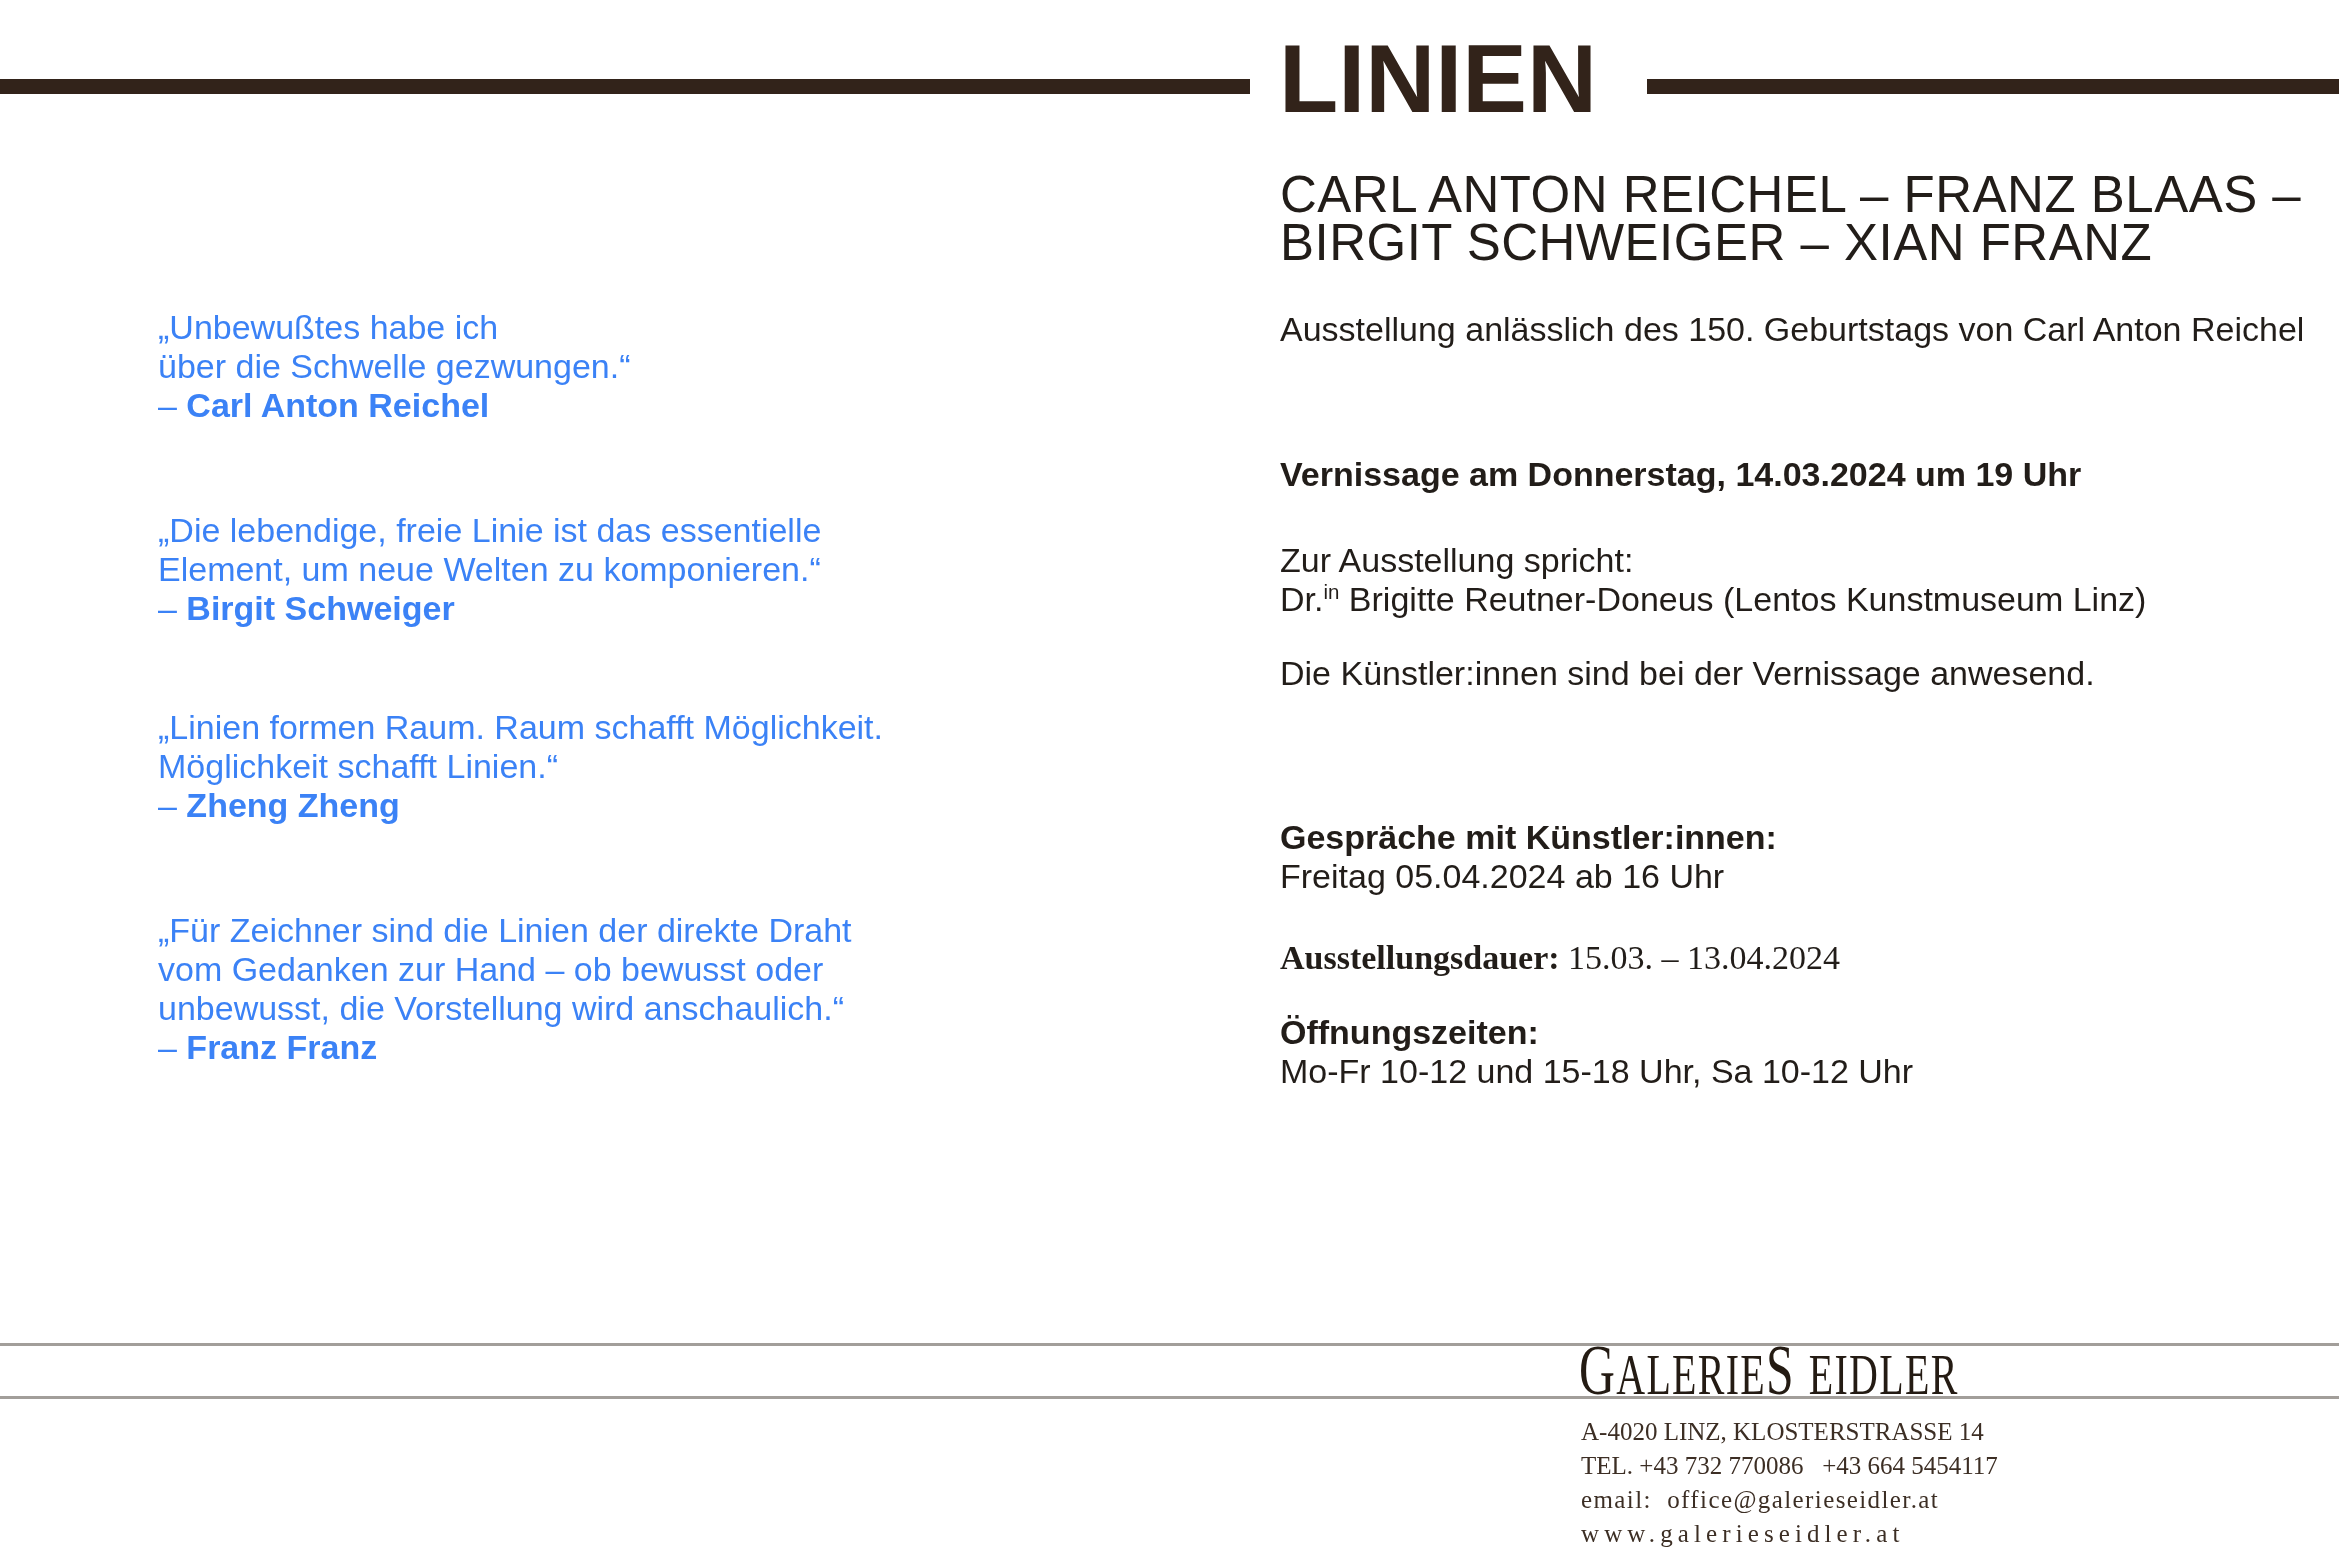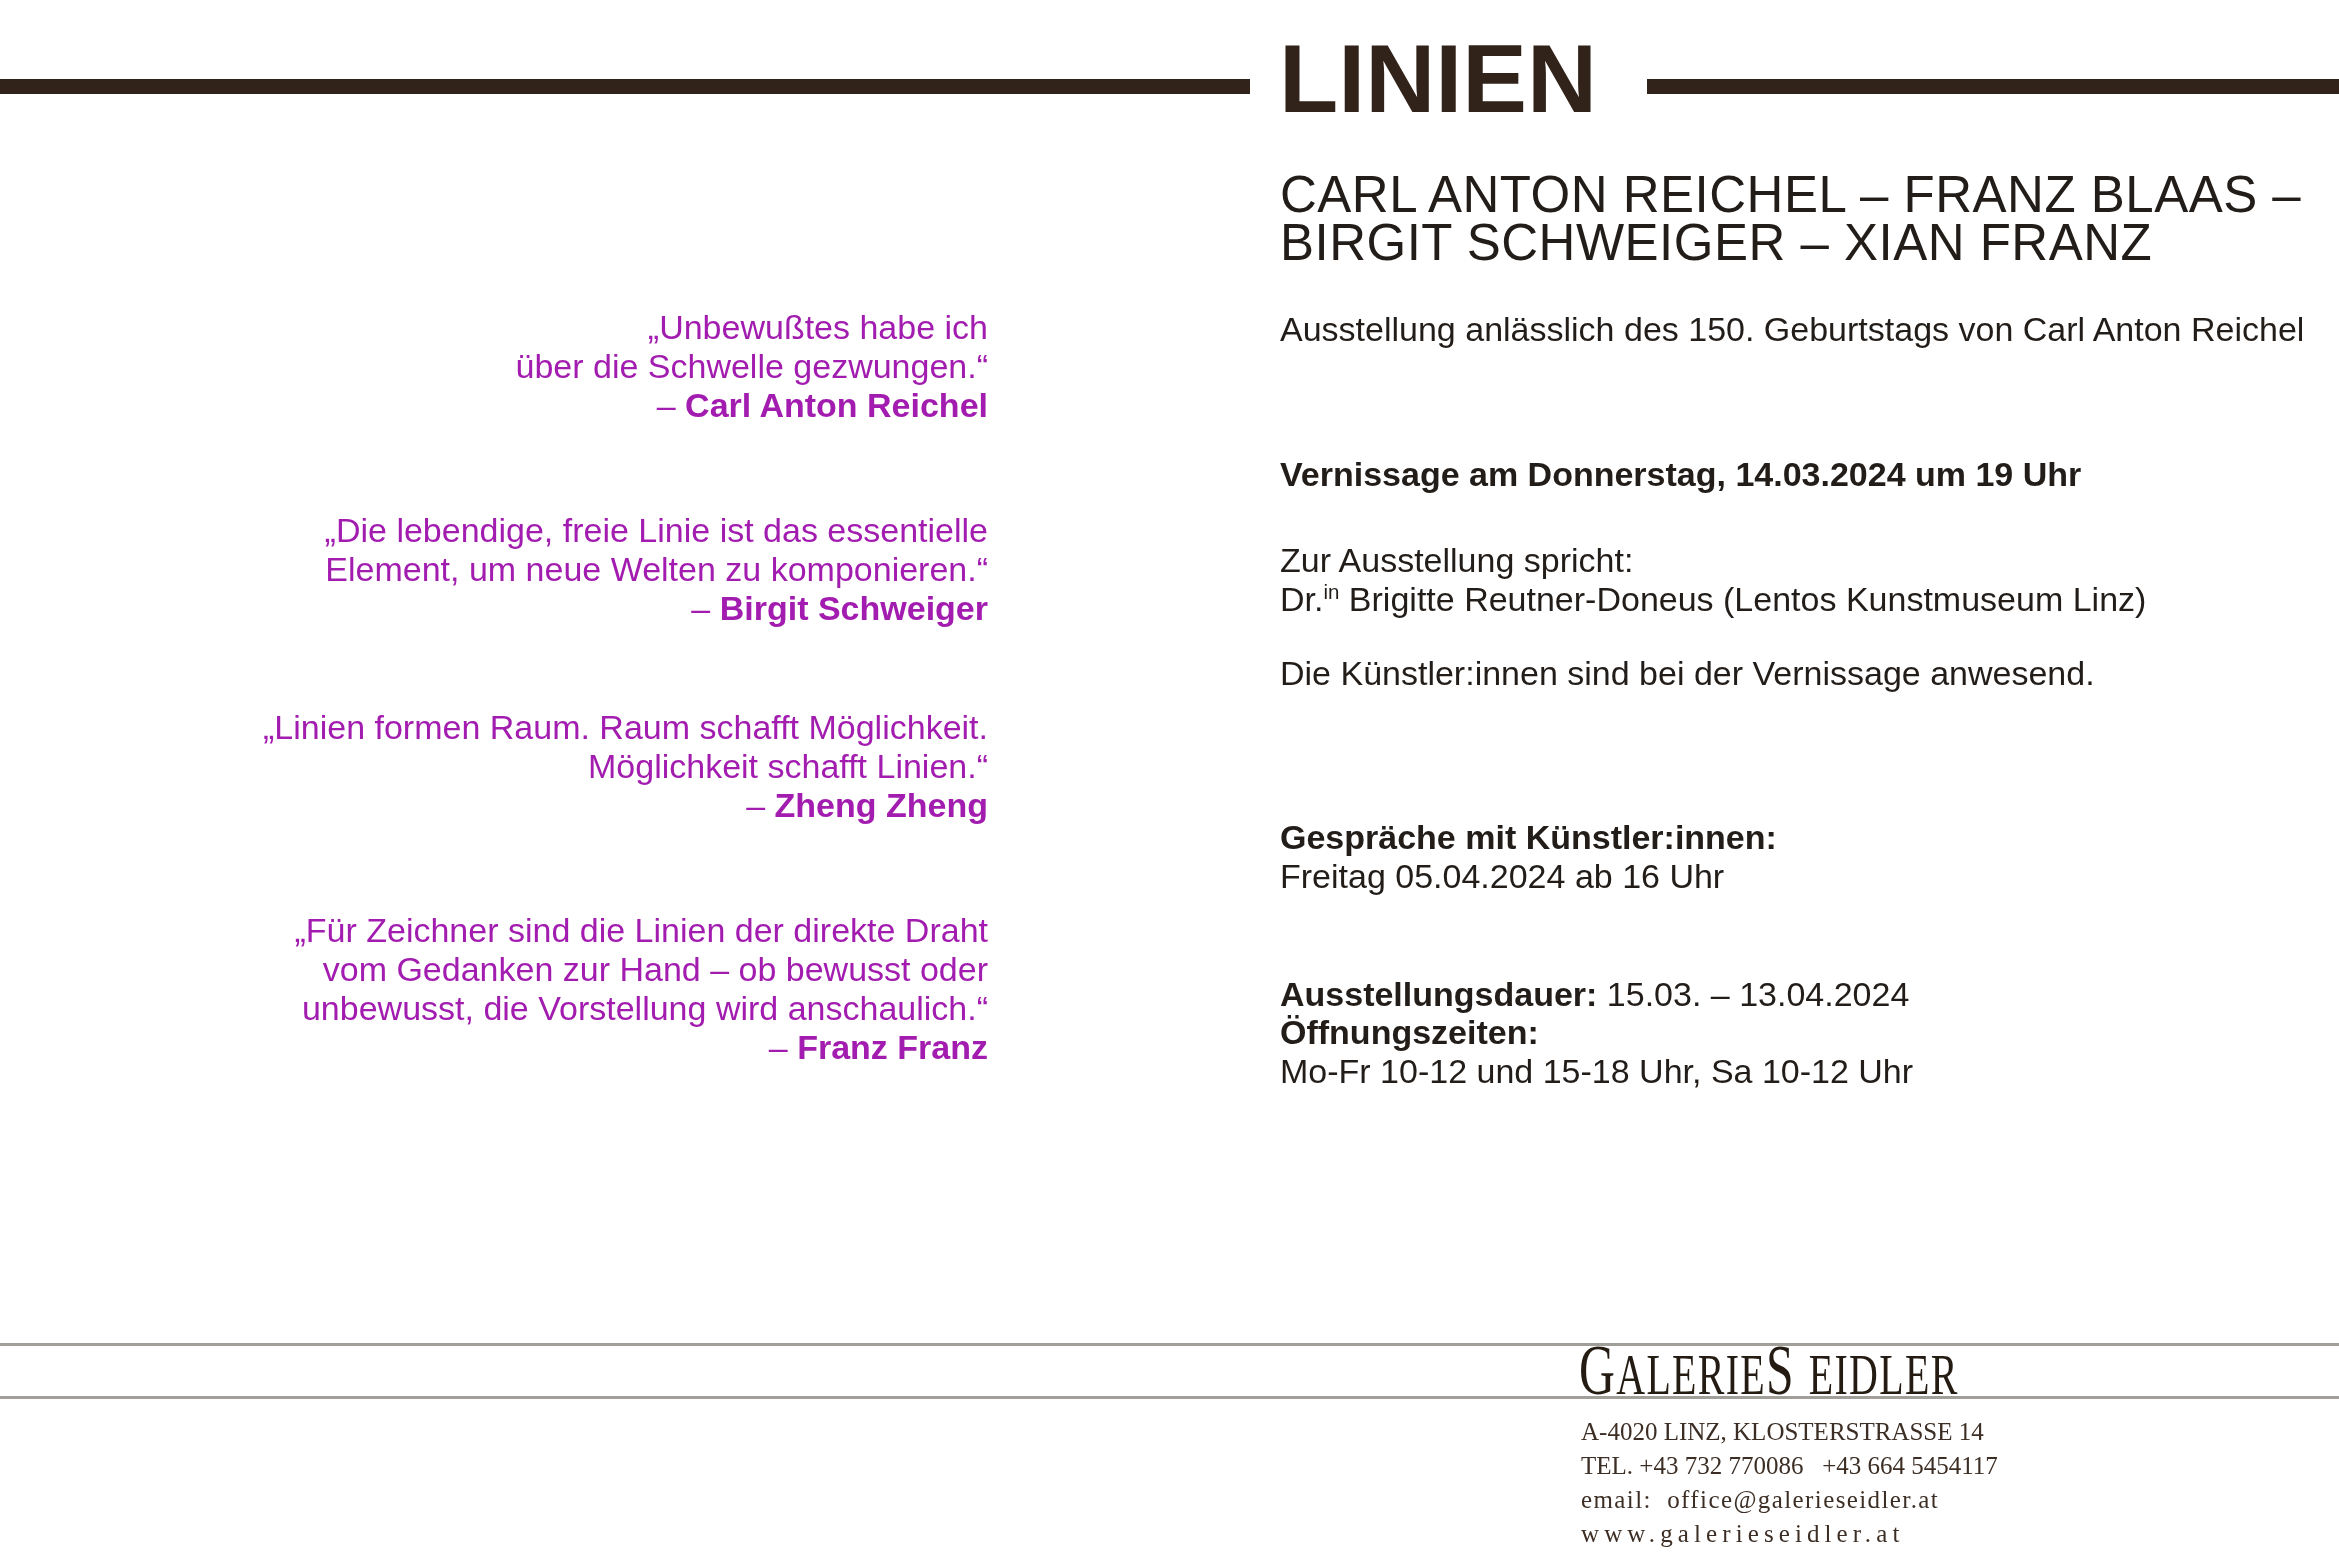--- a/index.html
+++ b/index.html
@@ -18,38 +18,38 @@
   .bar-right{left:1647px;width:693px;}
   .title{
     position:absolute;left:1279px;top:30px;
     font-size:97px;font-weight:bold;line-height:1;
     letter-spacing:0px;color:#32231a;white-space:nowrap;
   }
   
   .quotes{position:absolute;left:158px;top:0;width:830px;height:1564px;}
   .quote{
     position:absolute;left:0;width:100%;
-    text-align:right;font-size:34px;line-height:39px;color:#a21caf;
+    text-align:left;font-size:34px;line-height:39px;color:#3b82f6;
   }
   .quote .attr{font-weight:normal;}
   .quote .attr b{font-weight:bold;}
   .q1{top:308px;} .q2{top:511px;} .q3{top:708px;} .q4{top:911px;}
   
   .right{position:absolute;left:1280px;top:0;width:1060px;height:1564px;font-size:34px;line-height:39px;}
   .right .block{position:absolute;left:0;white-space:nowrap;}
   .headline{top:171px;font-size:51px;line-height:48px;letter-spacing:0.5px;}
   .subtitle{top:310px;}
   .vernissage{top:455px;font-weight:bold;}
   .speaker{top:541px;}
   .speaker .lbl{font-weight:normal;}
   .speaker sup{font-size:20.5px;vertical-align:super;line-height:0;}
   .attendance{top:654px;}
   .talks{top:818px;}
   .talks .lbl{font-weight:bold;}
-  .duration{top:975px;}
+  .duration{top:938px;font-family:Liberation Serif, serif;}
   .duration .lbl{font-weight:bold;}
   .hours{top:1013px;}
   .hours .lbl{font-weight:bold;}
   
   .rule{position:absolute;left:0;width:2340px;height:2.8px;background:#a29e9a;}
   .rule1{top:1343px;} .rule2{top:1396px;}
   .logo{
     position:absolute;left:1579px;top:1339px;
     font-family:"Liberation Serif", serif;color:#241b13;
     white-space:nowrap;transform:scaleX(0.70);transform-origin:0 0;

